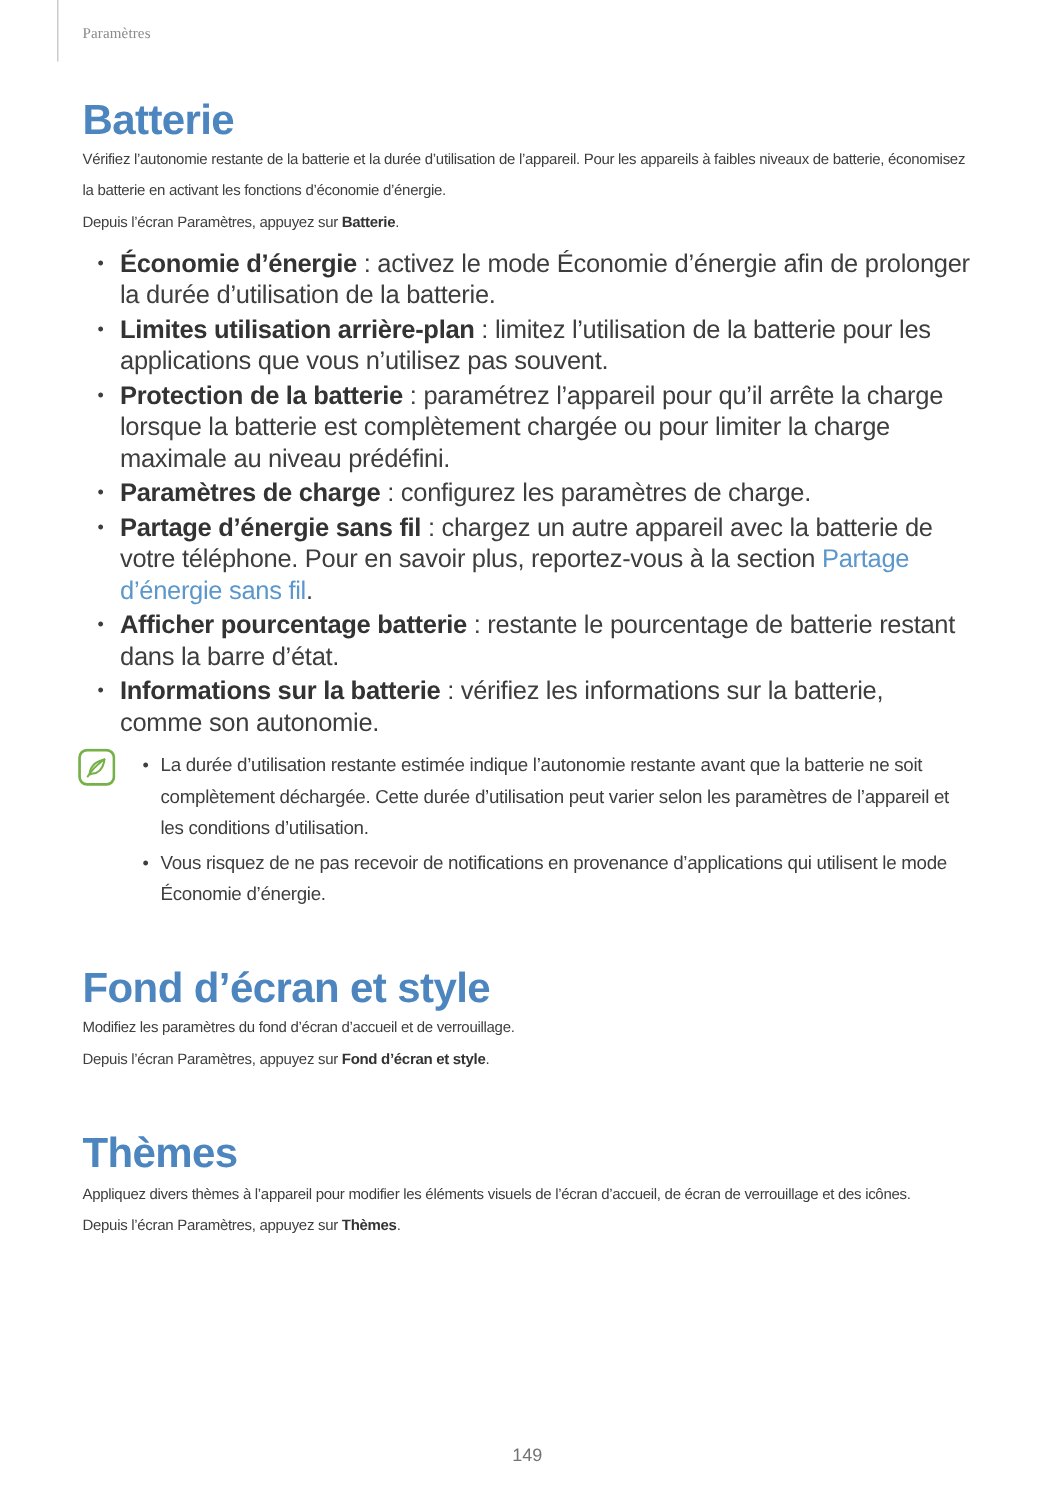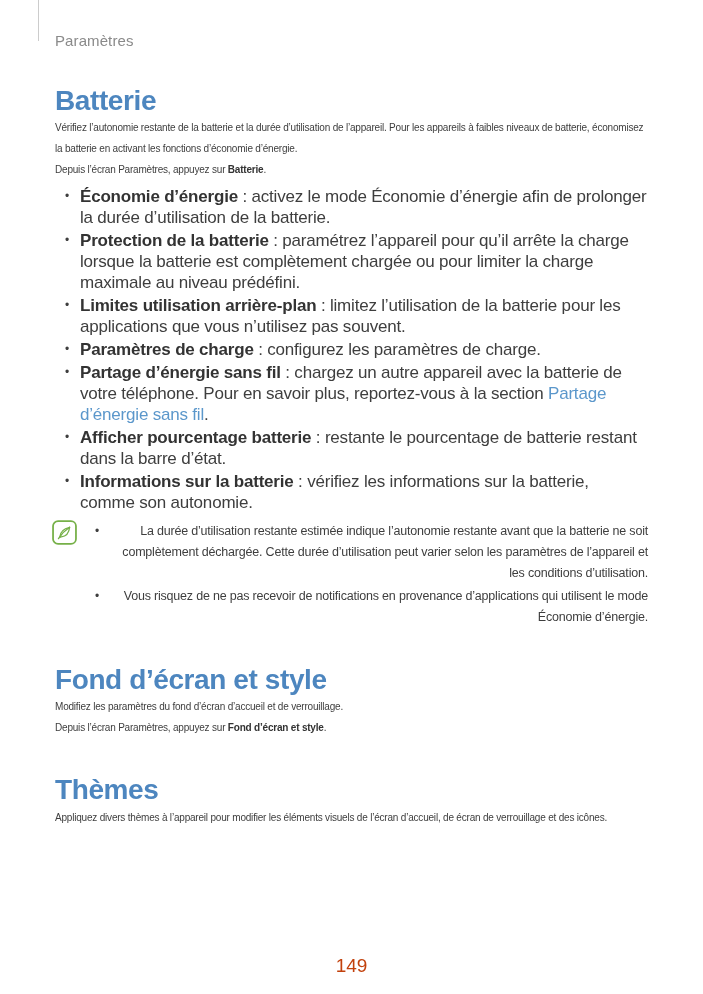--- a/index.html
+++ b/index.html
@@ -4,21 +4,21 @@
 <style>
   html,body{margin:0;padding:0;}
   body{
     width:703px;height:994px;overflow:hidden;position:relative;
     background:#ffffff;color:#3e3e3e;
     font-family:"Liberation Sans",sans-serif;
     -webkit-font-smoothing:antialiased;
   }
   .header-rule{position:absolute;left:38px;top:0;width:1px;height:41px;background:#cccccc;}
   .content{padding:0 55px;}
-  .chapter{padding-top:32px;font-size:15px;color:#8a8a8a;letter-spacing:0.1px;}
+  .chapter{padding-top:17px;font-size:10px;color:#8a8a8a;letter-spacing:0.1px;font-family:Liberation Serif, serif;}
   .title{
     font-size:28px;font-weight:bold;color:#4d86bf;
     letter-spacing:-0.4px;margin:0;line-height:1.15;
   }
   .t-batterie{margin-top:36px;}
   .t-fond{margin-top:34px;}
   .t-themes{margin-top:36px;}
   p.body{font-size:10px;line-height:21px;letter-spacing:-0.2px;margin:0;}
   .intro{margin-top:12px;}
   .path{margin-top:3px;}
@@ -28,53 +28,53 @@
     position:relative;font-size:17px;line-height:21px;letter-spacing:-0.2px;
     margin:0 0 2px 0;
   }
   ul.opts li::before{
     content:"\2022";position:absolute;left:-15px;top:0;
     color:#3e3e3e;font-size:12px;
   }
   a.xref{color:#5b97cb;text-decoration:none;cursor:pointer;}
   .note{display:flex;align-items:flex-start;margin-top:7px;}
   .note-icon{flex:0 0 auto;margin-left:-3px;width:25px;height:25px;}
-  ul.note-list{list-style:none;margin:1px 0 0 0;padding:0 0 0 30px;text-align:right;}
+  ul.note-list{list-style:none;margin:1px 0 0 0;padding:0 0 0 30px;}
   ul.note-list li{
     position:relative;font-size:12.5px;line-height:21px;letter-spacing:-0.2px;
     margin:0 0 2px 0;
   }
   ul.note-list li::before{
     content:"\2022";position:absolute;left:-12px;top:0;
     color:#3e3e3e;font-size:12px;
   }
   .pageno{
     position:absolute;left:0;right:0;bottom:17px;text-align:center;
-    color:#c2410c;font-size:19px;
+    color:#737373;font-size:12px;
   }
 </style>
 </head>
 <body>
 
 <div class="header-rule"></div>
 
 <div class="content">
 
   <div class="chapter">Paramètres</div>
 
   <h1 class="title t-batterie">Batterie</h1>
 
   <p class="body intro">Vérifiez l’autonomie restante de la batterie et la durée d’utilisation de l’appareil. Pour les appareils à faibles niveaux de batterie, économisez la batterie en activant les fonctions d’économie d’énergie.</p>
 
   <p class="body path"><span>Depuis l’écran Paramètres, appuyez sur </span><b>Batterie</b><span>.</span></p>
 
   <ul class="opts">
     <li><b>Économie d’énergie</b><span> : </span><span>activez le mode Économie d’énergie afin de prolonger la durée d’utilisation de la batterie.</span></li>
+    <li><b>Limites utilisation arrière-plan</b><span> : </span><span>limitez l’utilisation de la batterie pour les applications que vous n’utilisez pas souvent.</span></li>
     <li><b>Protection de la batterie</b><span> : </span><span>paramétrez l’appareil pour qu’il arrête la charge lorsque la batterie est complètement chargée ou pour limiter la charge maximale au niveau prédéfini.</span></li>
-    <li><b>Limites utilisation arrière-plan</b><span> : </span><span>limitez l’utilisation de la batterie pour les applications que vous n’utilisez pas souvent.</span></li>
     <li><b>Paramètres de charge</b><span> : </span><span>configurez les paramètres de charge.</span></li>
     <li><b>Partage d’énergie sans fil</b><span> : </span><span>chargez un autre appareil avec la batterie de votre téléphone. Pour en savoir plus, reportez-vous à la section </span><a class="xref">Partage d’énergie sans fil</a><span>.</span></li>
     <li><b>Afficher pourcentage batterie</b><span> : </span><span>restante le pourcentage de batterie restant dans la barre d’état.</span></li>
     <li><b>Informations sur la batterie</b><span> : </span><span>vérifiez les informations sur la batterie, comme son autonomie.</span></li>
   </ul>
 
   <div class="note">
     <span class="note-icon">
       <svg width="25" height="25" viewBox="0 0 24 24" aria-hidden="true">
         <rect x="1" y="1" width="22" height="22" rx="4.8" fill="#ffffff" stroke="#76b048" stroke-width="1.7"></rect>
@@ -91,16 +91,17 @@
   <h1 class="title t-fond">Fond d’écran et style</h1>
 
   <p class="body intro">Modifiez les paramètres du fond d’écran d’accueil et de verrouillage.</p>
 
   <p class="body path"><span>Depuis l’écran Paramètres, appuyez sur </span><b>Fond d’écran et style</b><span>.</span></p>
 
   <h1 class="title t-themes">Thèmes</h1>
 
   <p class="body intro">Appliquez divers thèmes à l’appareil pour modifier les éléments visuels de l’écran d’accueil, de écran de verrouillage et des icônes.</p>
 
+  <p class="body path"><span>Depuis l’écran Paramètres, appuyez sur </span><b>Thèmes</b><span>.</span></p>
 
 </div>
 
 <div class="pageno">149</div>
 
 </body></html>

